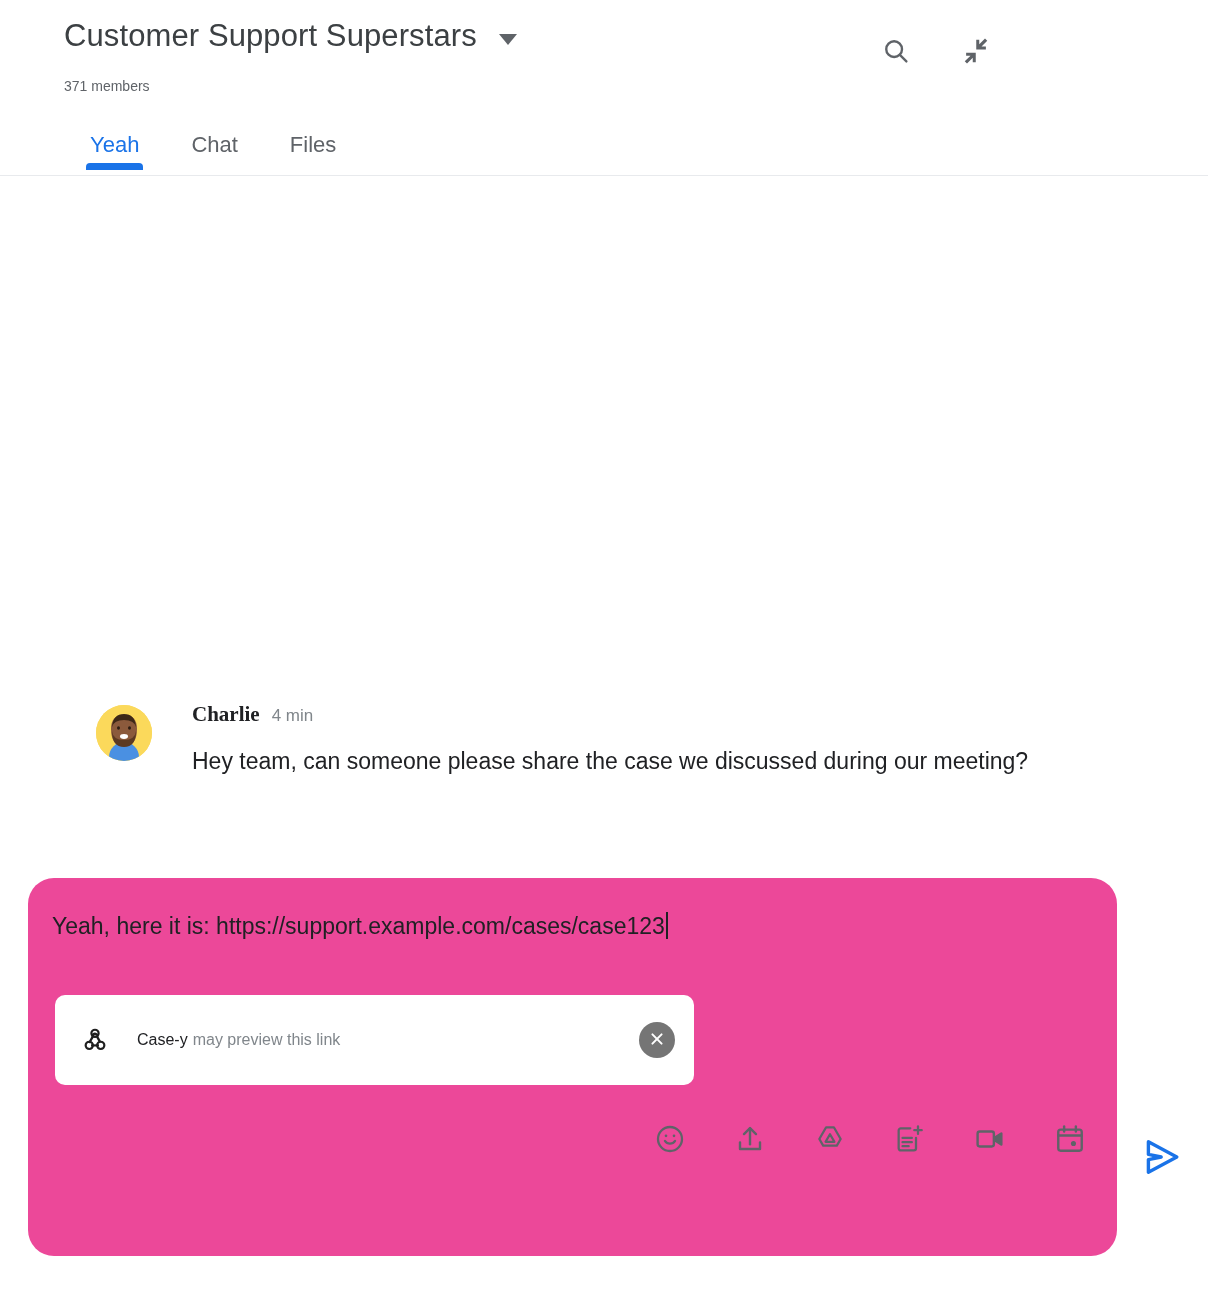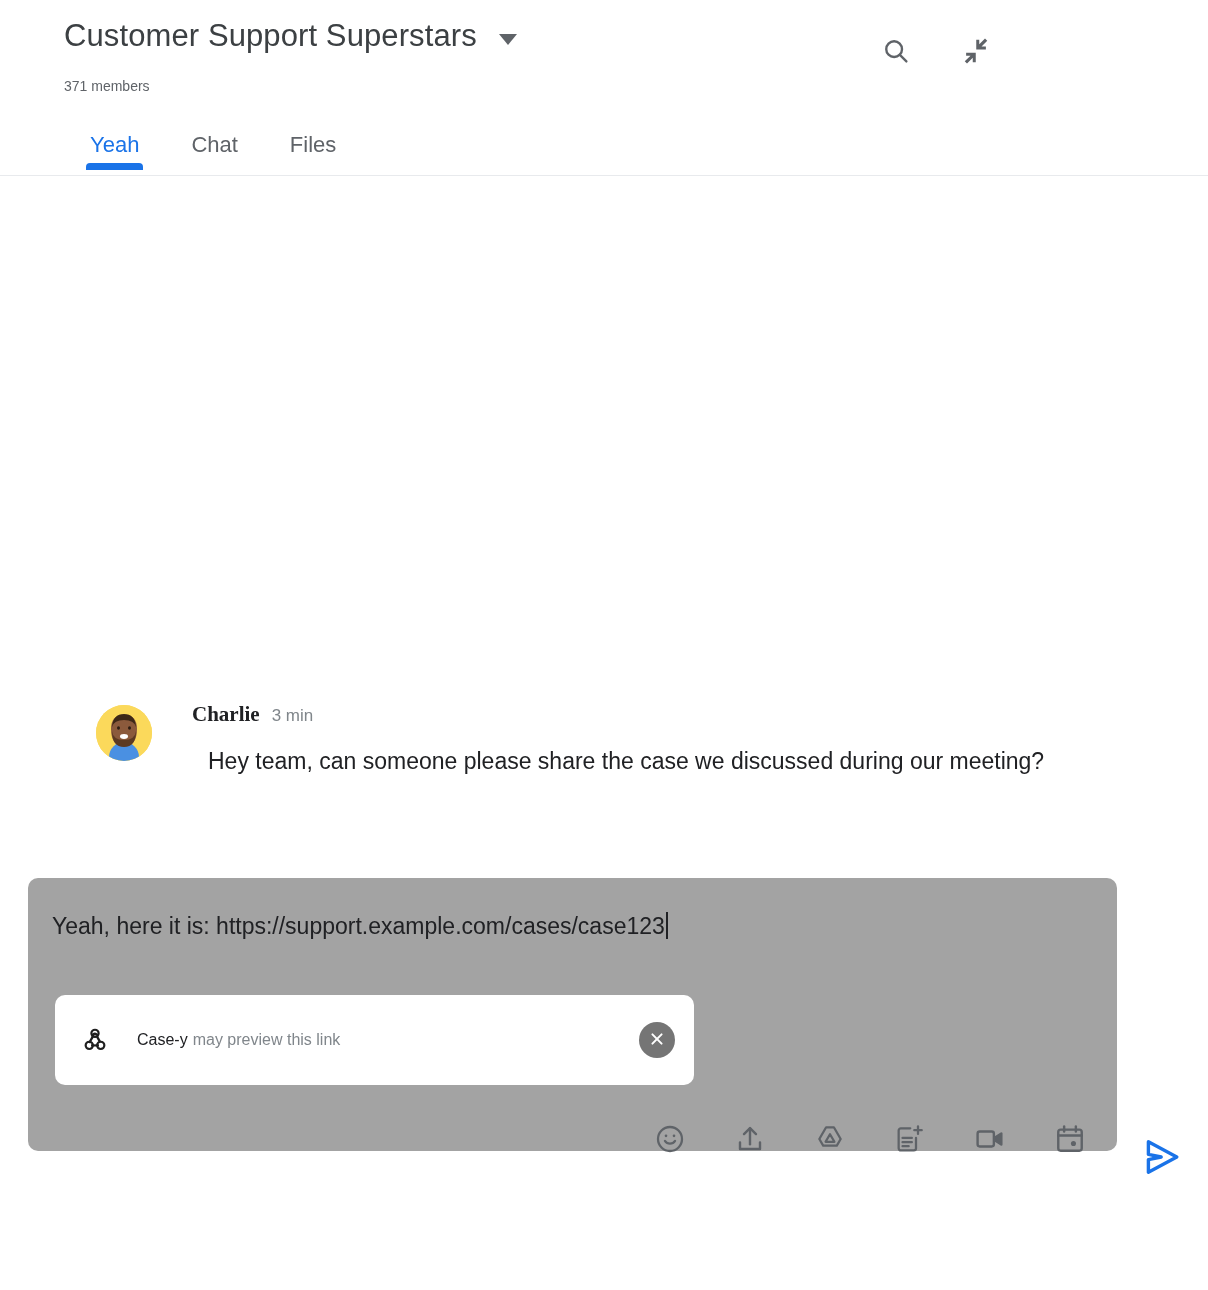--- a/index.html
+++ b/index.html
@@ -152,32 +152,31 @@
   .msg-time {
     font-size: 17px;
     color: #80868b;
   }
   .msg-text {
     margin-top: 11px;
     font-size: 23px;
     line-height: 40px;
     color: #202124;
     max-width: 920px;
-    margin-left: 16px;
   }
 
   
   .compose {
     position: absolute;
     top: 878px;
     left: 28px;
     width: 1089px;
-    height: 273px;
-    background: #a3a3a3;
-    border-radius: 10px;
+    height: 378px;
+    background: #ec4899;
+    border-radius: 26px;
     box-sizing: border-box;
   }
   .compose-text {
     position: absolute;
     top: 29px;
     left: 24px;
     font-size: 23px;
     line-height: 38px;
     color: #202124;
     white-space: nowrap;
@@ -337,21 +336,21 @@
       <path d="M16 22 q1 -13 12 -13 q11 0 12 13 q-2 -7 -12 -7 q-10 0 -12 7 z" fill="#3d2817"></path>
       <path d="M16 26 q0 16 12 16 q12 0 12 -16 q-1 9 -12 9 q-11 0 -12 -9 z" fill="#5c3a22"></path>
       <ellipse cx="28" cy="31.5" rx="4" ry="2.4" fill="#ffffff"></ellipse>
       <ellipse cx="22.5" cy="23" rx="1.5" ry="1.8" fill="#2b1a10"></ellipse>
       <ellipse cx="33.5" cy="23" rx="1.5" ry="1.8" fill="#2b1a10"></ellipse>
     </svg>
   </div>
   <div class="msg-body">
     <div class="msg-head">
       <span class="msg-author">Charlie</span>
-      <span class="msg-time">3 min</span>
+      <span class="msg-time">4 min</span>
     </div>
     <div class="msg-text">Hey team, can someone please share the case we discussed during our meeting?</div>
   </div>
 </div>
 
 <div class="compose">
 
   <div class="compose-text">
     <span>Yeah, here it is: https://support.example.com/cases/case123</span><span class="caret"></span>
   </div>

